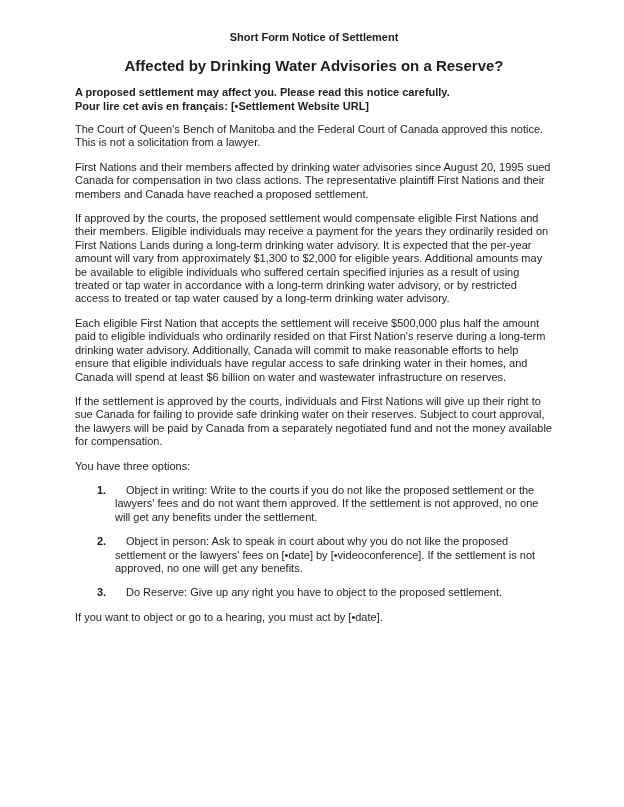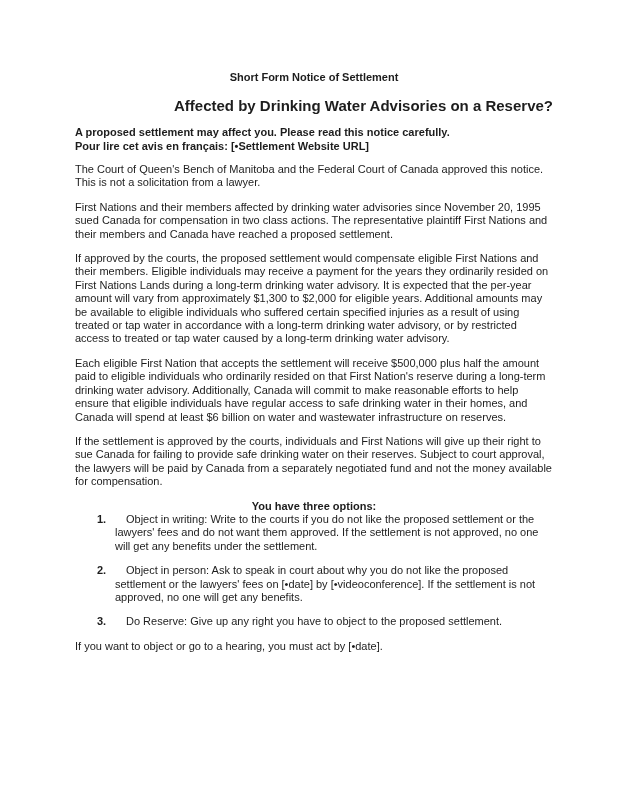--- a/index.html
+++ b/index.html
@@ -8,55 +8,55 @@
     width: 624px;
     height: 807px;
     overflow: hidden;
     font-family: "Liberation Sans", "DejaVu Sans", sans-serif;
     color: #1d1d1d;
   }
   .page {
     width: 624px;
     height: 807px;
     background: #ffffff;
-    padding: 70px 71px 0 75px;
+    padding: 30px 71px 0 75px;
   }
   .content { width: 478px; }
 
   .kicker {
     font-size: 11px;
     font-weight: bold;
     text-align: center;
     line-height: 14px;
     margin-bottom: 12px;
   }
   .title {
     font-size: 15px;
     font-weight: bold;
-    text-align: right;
+    text-align: center;
     line-height: 19px;
     margin-bottom: 10px;
   }
   .subtitle {
     font-size: 11px;
     font-weight: bold;
     text-align: left;
     line-height: 14px;
     margin-bottom: 10px;
   }
   p.body-para {
     font-size: 11px;
     line-height: 13.4px;
     margin-bottom: 11px;
   }
   .options-heading {
     font-size: 11px;
-    font-weight: bold;
+    font-weight: normal;
     line-height: 13.4px;
-    text-align: center;
+    margin-bottom: 11px;
   }
   .opt {
     position: relative;
     padding-left: 40px;
     font-size: 11px;
     line-height: 13.4px;
     margin-bottom: 11px;
   }
   .opt-num {
     position: absolute;
@@ -81,21 +81,21 @@
 
     <div class="title">Affected by Drinking Water Advisories on a Reserve?</div>
 
     <div class="subtitle">
       <div>A proposed settlement may affect you. Please read this notice carefully.</div>
       <div>Pour lire cet avis en français: [•Settlement Website URL]</div>
     </div>
 
     <p class="body-para">The Court of Queen's Bench of Manitoba and the Federal Court of Canada approved this notice. This is not a solicitation from a lawyer.</p>
 
-    <p class="body-para">First Nations and their members affected by drinking water advisories since November 20, 1995 sued Canada for compensation in two class actions. The representative plaintiff First Nations and their members and Canada have reached a proposed settlement.</p>
+    <p class="body-para">First Nations and their members affected by drinking water advisories since August 20, 1995 sued Canada for compensation in two class actions. The representative plaintiff First Nations and their members and Canada have reached a proposed settlement.</p>
 
     <p class="body-para">If approved by the courts, the proposed settlement would compensate eligible First Nations and their members. Eligible individuals may receive a payment for the years they ordinarily resided on First Nations Lands during a long-term drinking water advisory. It is expected that the per-year amount will vary from approximately $1,300 to $2,000 for eligible years. Additional amounts may be available to eligible individuals who suffered certain specified injuries as a result of using treated or tap water in accordance with a long-term drinking water advisory, or by restricted access to treated or tap water caused by a long-term drinking water advisory.</p>
 
     <p class="body-para">Each eligible First Nation that accepts the settlement will receive $500,000 plus half the amount paid to eligible individuals who ordinarily resided on that First Nation's reserve during a long-term drinking water advisory. Additionally, Canada will commit to make reasonable efforts to help ensure that eligible individuals have regular access to safe drinking water in their homes, and Canada will spend at least $6 billion on water and wastewater infrastructure on reserves.</p>
 
     <p class="body-para">If the settlement is approved by the courts, individuals and First Nations will give up their right to sue Canada for failing to provide safe drinking water on their reserves. Subject to court approval, the lawyers will be paid by Canada from a separately negotiated fund and not the money available for compensation.</p>
 
 
 
     <div class="options-heading">You have three options:</div>

